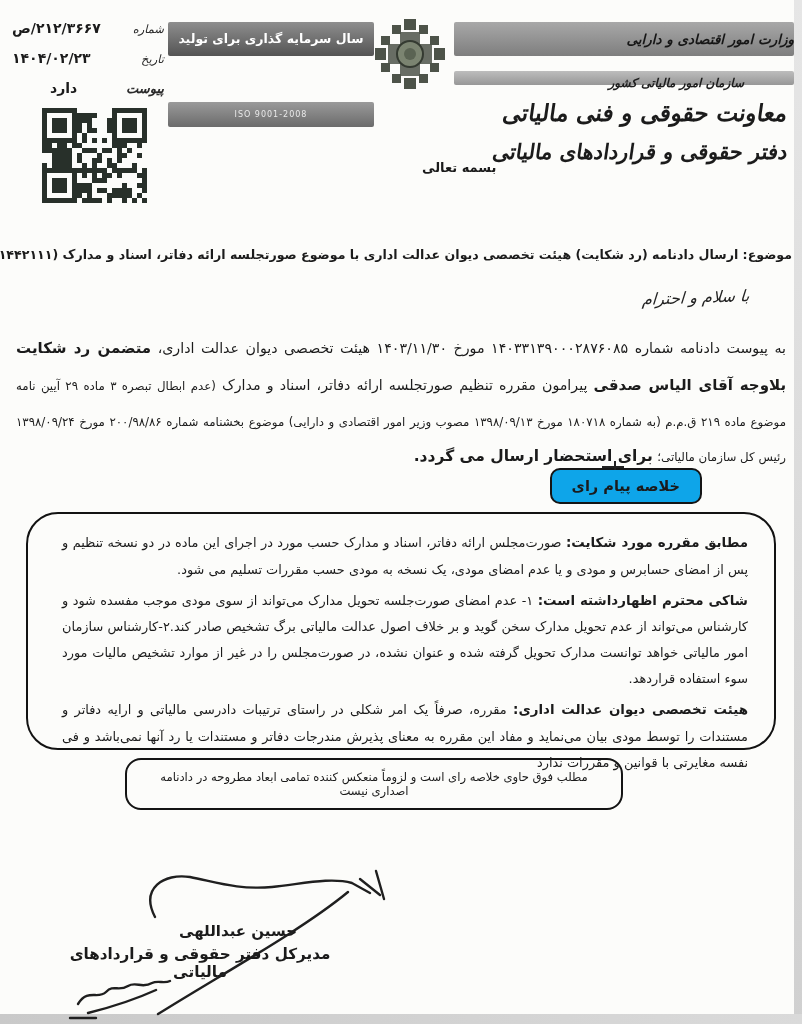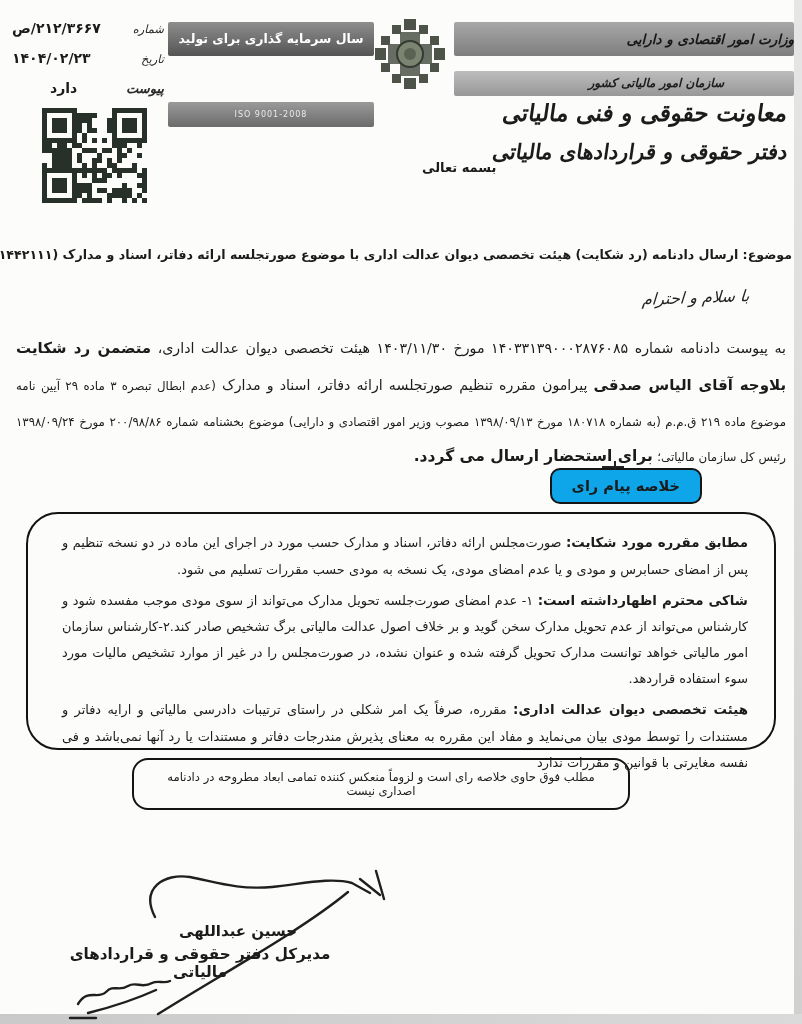--- a/index.html
+++ b/index.html
@@ -29,22 +29,22 @@
   .bar-seg{border-radius:2px;}
   .slogan-seg{height:34px;line-height:34px;text-align:center;color:#fff;
     font-weight:bold;font-size:12.5px;
     background:linear-gradient(180deg,#8e8e8e,#545454);}
   .iso-seg{height:25px;line-height:25px;text-align:center;color:#e9e9e9;
     font-size:8px;letter-spacing:1px;
     background:linear-gradient(180deg,#9a9a9a,#6b6b6b);margin-top:31px;}
   .ministry-seg{height:34px;line-height:34px;direction:rtl;text-align:right;
     color:#161616;font-weight:bold;font-style:italic;font-size:13.5px;
     background:linear-gradient(180deg,#a8a8a8,#7e7e7e);}
-  .org-seg{height:25px;line-height:25px;direction:rtl;text-align:right;
-    padding-right:70px;color:#1d1d1d;font-weight:bold;font-style:italic;font-size:12px;
+  .org-seg{height:14px;line-height:25px;direction:rtl;text-align:right;
+    padding-right:50px;color:#1d1d1d;font-weight:bold;font-style:italic;font-size:12px;
     background:linear-gradient(180deg,#bdbdbd,#979797);}
   .emblem{width:72px;height:72px;margin:-4px 0 0 0;}
 
   
   .qr{position:absolute;top:108px;left:42px;width:110px;height:97px;}
 
   
   .deputy-1{position:absolute;top:100px;right:16px;font-size:23px;font-weight:bold;
     font-style:italic;transform:skewX(6deg);}
   .deputy-2{position:absolute;top:140px;right:16px;font-size:21px;font-weight:bold;
@@ -70,21 +70,21 @@
     font-size:14.5px;}
   .summary-tag::before{content:"";position:absolute;top:-9px;left:42%;width:2px;height:9px;background:#222;}
   .summary-tag::after{content:"";position:absolute;top:-4px;left:34%;width:22px;height:2px;background:#222;}
 
   .summary-box{position:absolute;top:512px;left:26px;right:26px;height:238px;
     box-sizing:border-box;border:2px solid #121212;border-radius:32px;
     padding:16px 26px 10px 34px;font-size:12.9px;line-height:2.0;text-align:justify;z-index:2;}
   .summary-box p{margin:0 0 5px 0;}
   .plabel{font-weight:bold;font-size:13.4px;}
 
-  .disclaimer{position:absolute;top:758px;left:132px;width:498px;box-sizing:border-box;
+  .disclaimer{position:absolute;top:758px;left:125px;width:498px;box-sizing:border-box;
     border:2px solid #141414;border-radius:16px;padding:10px 14px;font-size:11.6px;
     text-align:center;}
 
   
   .sig-svg{position:absolute;top:862px;left:30px;width:420px;height:160px;z-index:2;
     pointer-events:none;}
   .sig-name{position:absolute;top:922px;left:148px;width:180px;text-align:center;
     font-weight:bold;font-size:15px;z-index:1;}
   .sig-title{position:absolute;top:945px;left:44px;width:312px;text-align:center;
     font-weight:bold;font-size:15.2px;z-index:1;}

